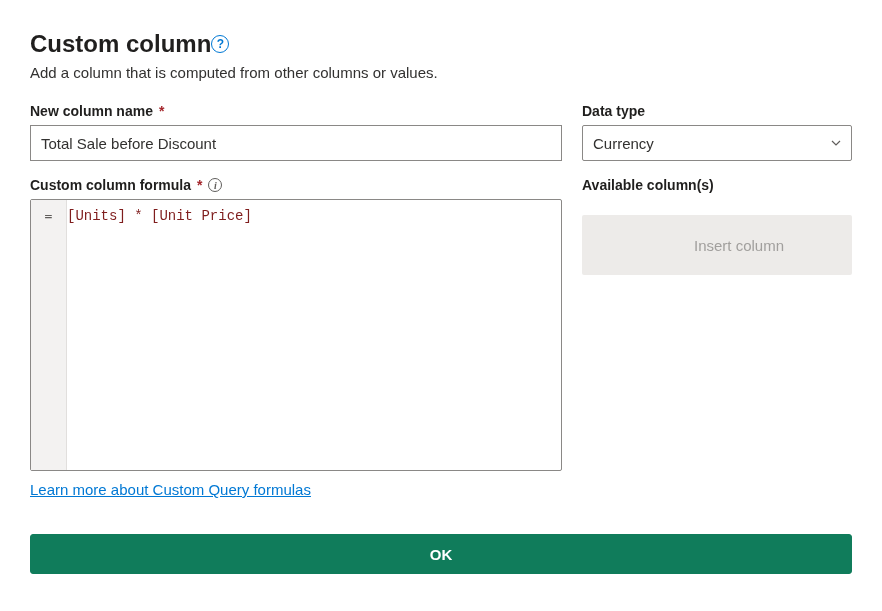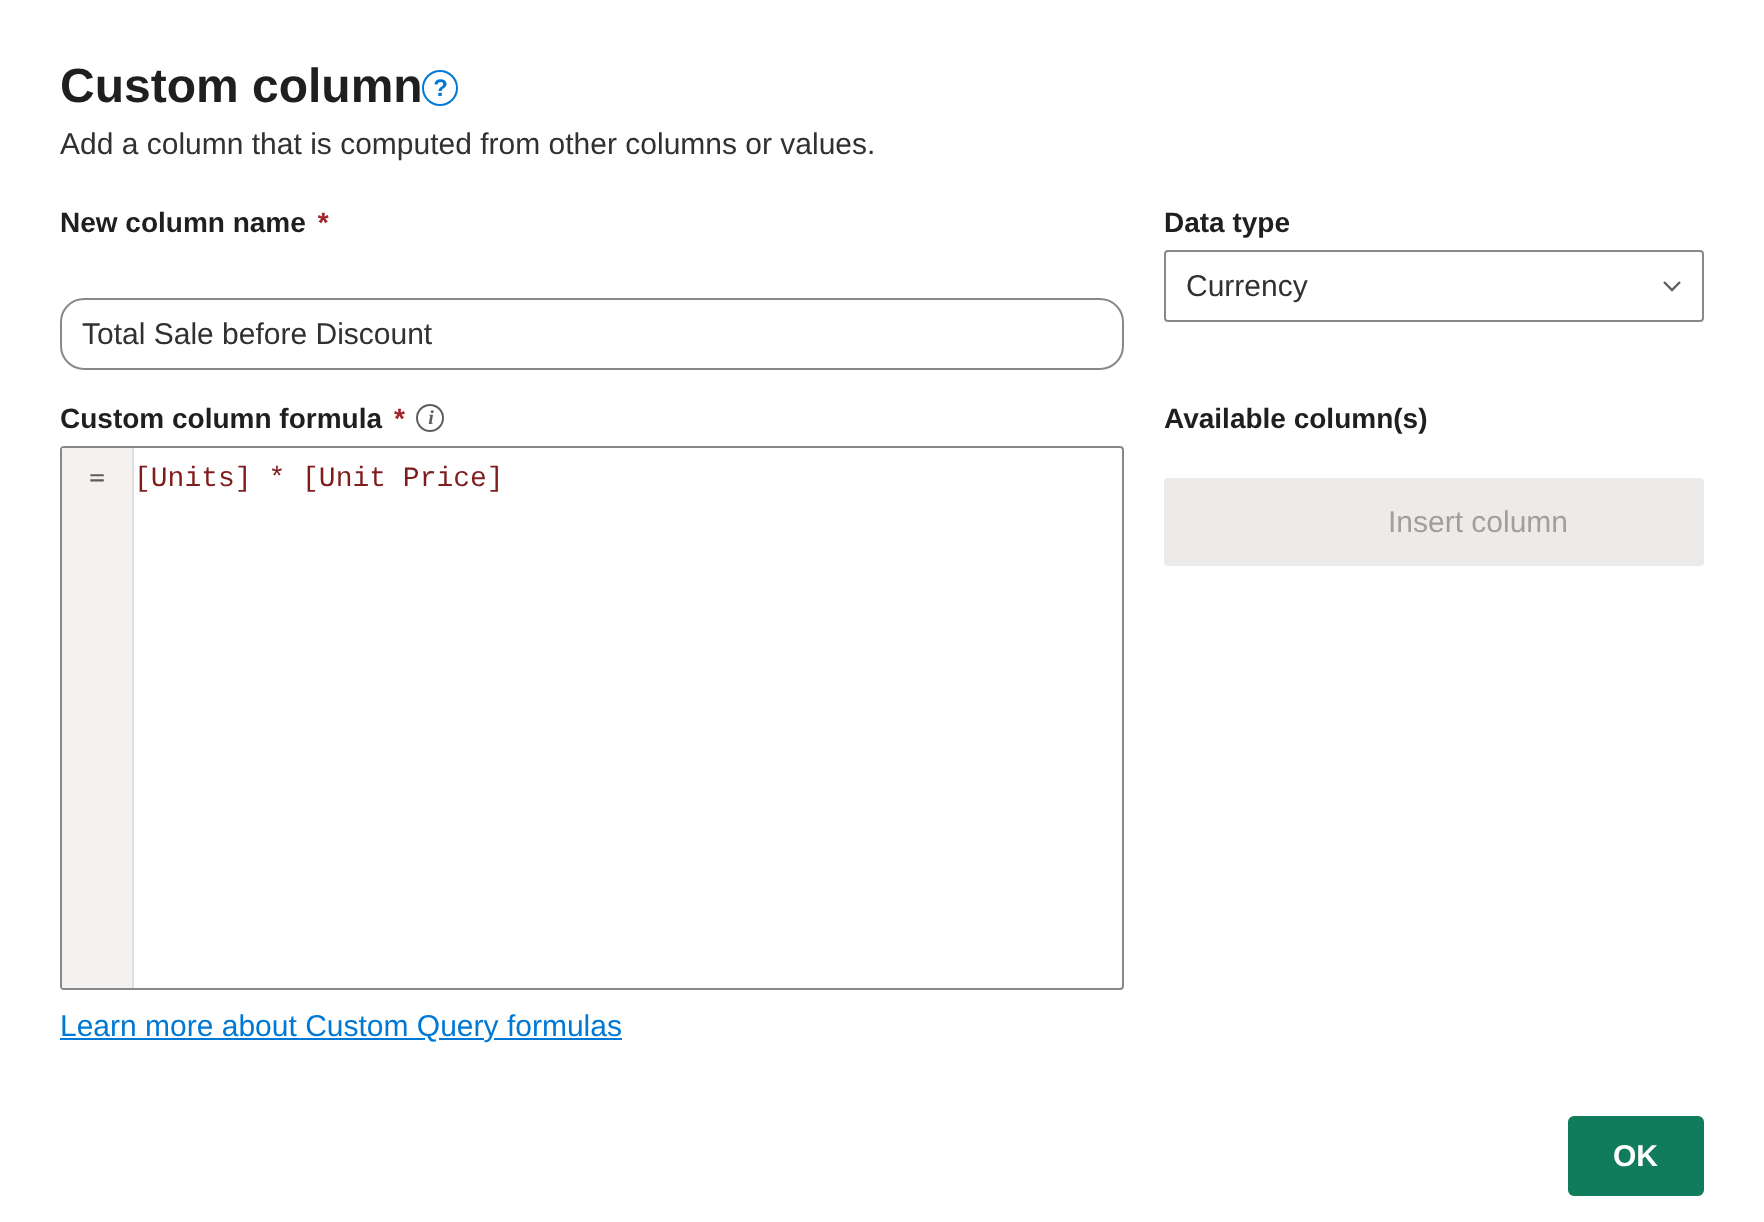--- a/index.html
+++ b/index.html
@@ -65,26 +65,25 @@
       gap: 6px;
     }
     .required {
       color: #a4262c;
     }
     .text-input {
       width: 100%;
       height: 36px;
       padding: 0 10px;
       border: 1px solid #8a8886;
-      border-radius: 12px;
+      border-radius: 0;
       font-size: 15px;
       font-family: inherit;
       color: #323130;
       background: #fff;
-      margin-top: 24px;
     }
     .select-wrap {
       position: relative;
       width: 100%;
     }
     .select-input {
       width: 100%;
       height: 36px;
       padding: 0 30px 0 10px;
       border: 1px solid #8a8886;
@@ -166,21 +165,21 @@
       overflow-y: auto;
     }
     .column-item {
       padding: 5px 12px;
       font-size: 15px;
       color: #323130;
       cursor: pointer;
     }
     .insert-btn {
       margin-top: 16px;
-      height: 44px;
+      height: 60px;
       width: 100%;
       border: none;
       background: #edebe9;
       color: #a19f9d;
       font-size: 15px;
       font-family: inherit;
       cursor: not-allowed;
       border-radius: 2px;
       padding-left: 44px;
     }
@@ -191,20 +190,21 @@
       color: #0078d4;
       text-decoration: underline;
       font-size: 15px;
       cursor: pointer;
     }
     .footer {
       display: flex;
       justify-content: flex-end;
       gap: 12px;
       margin-top: 36px;
+      flex-direction: column;
     }
     .btn {
       height: 40px;
       padding: 0 22px;
       font-size: 15px;
       font-family: inherit;
       border-radius: 3px;
       cursor: pointer;
       font-weight: 600;
     }

